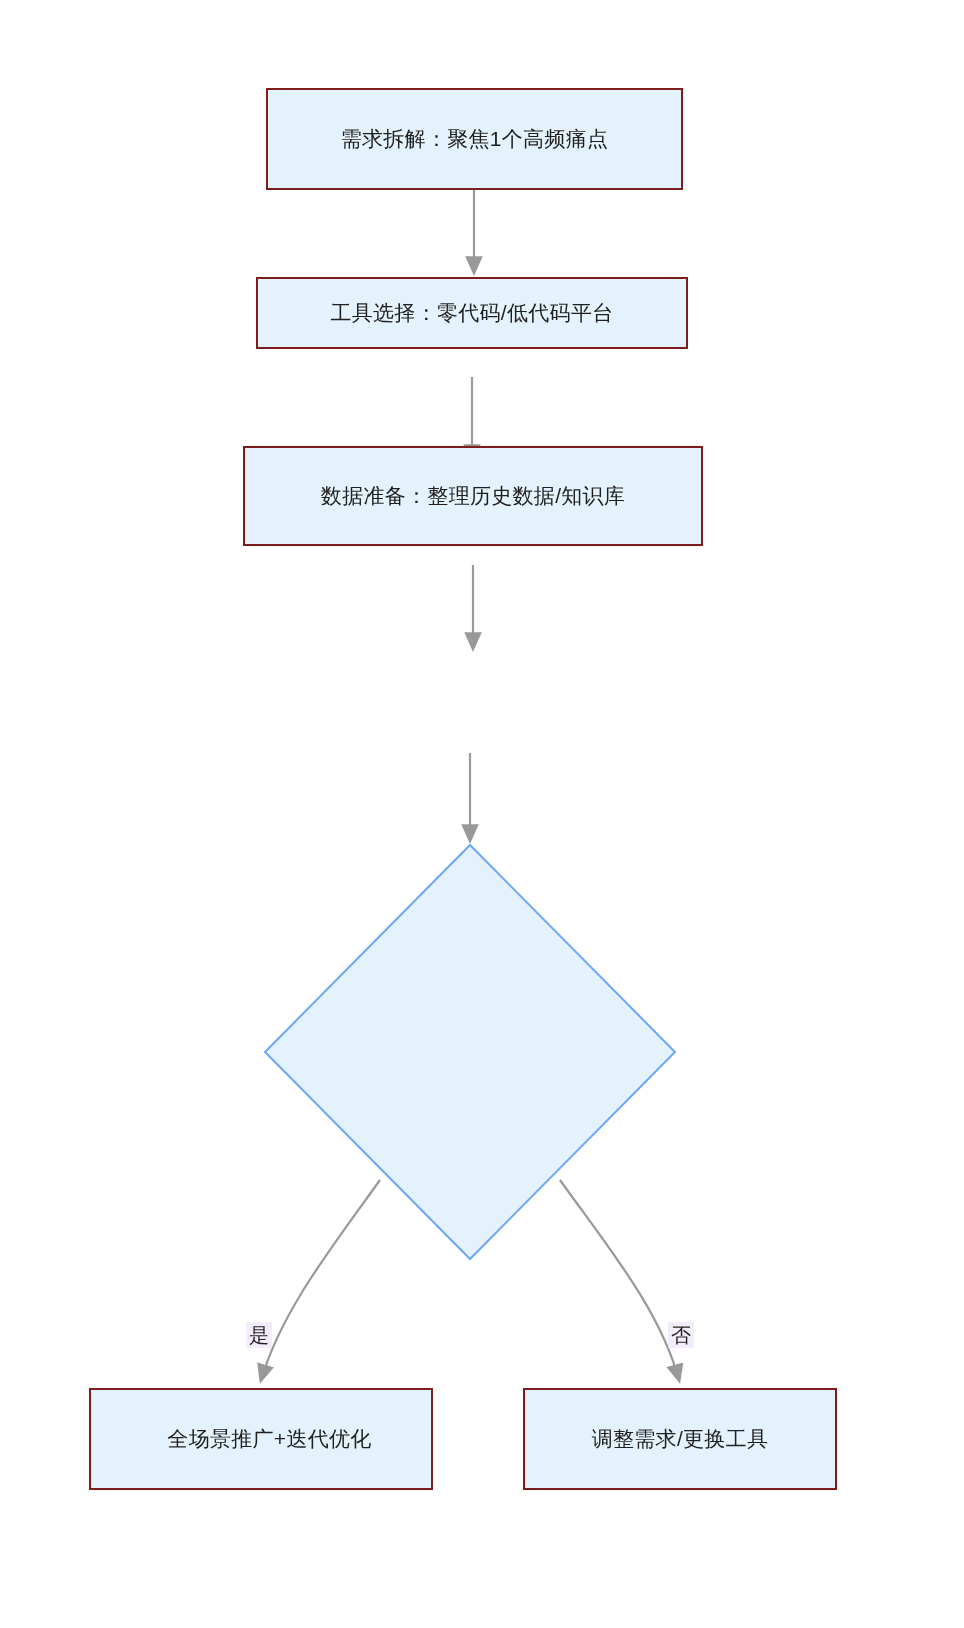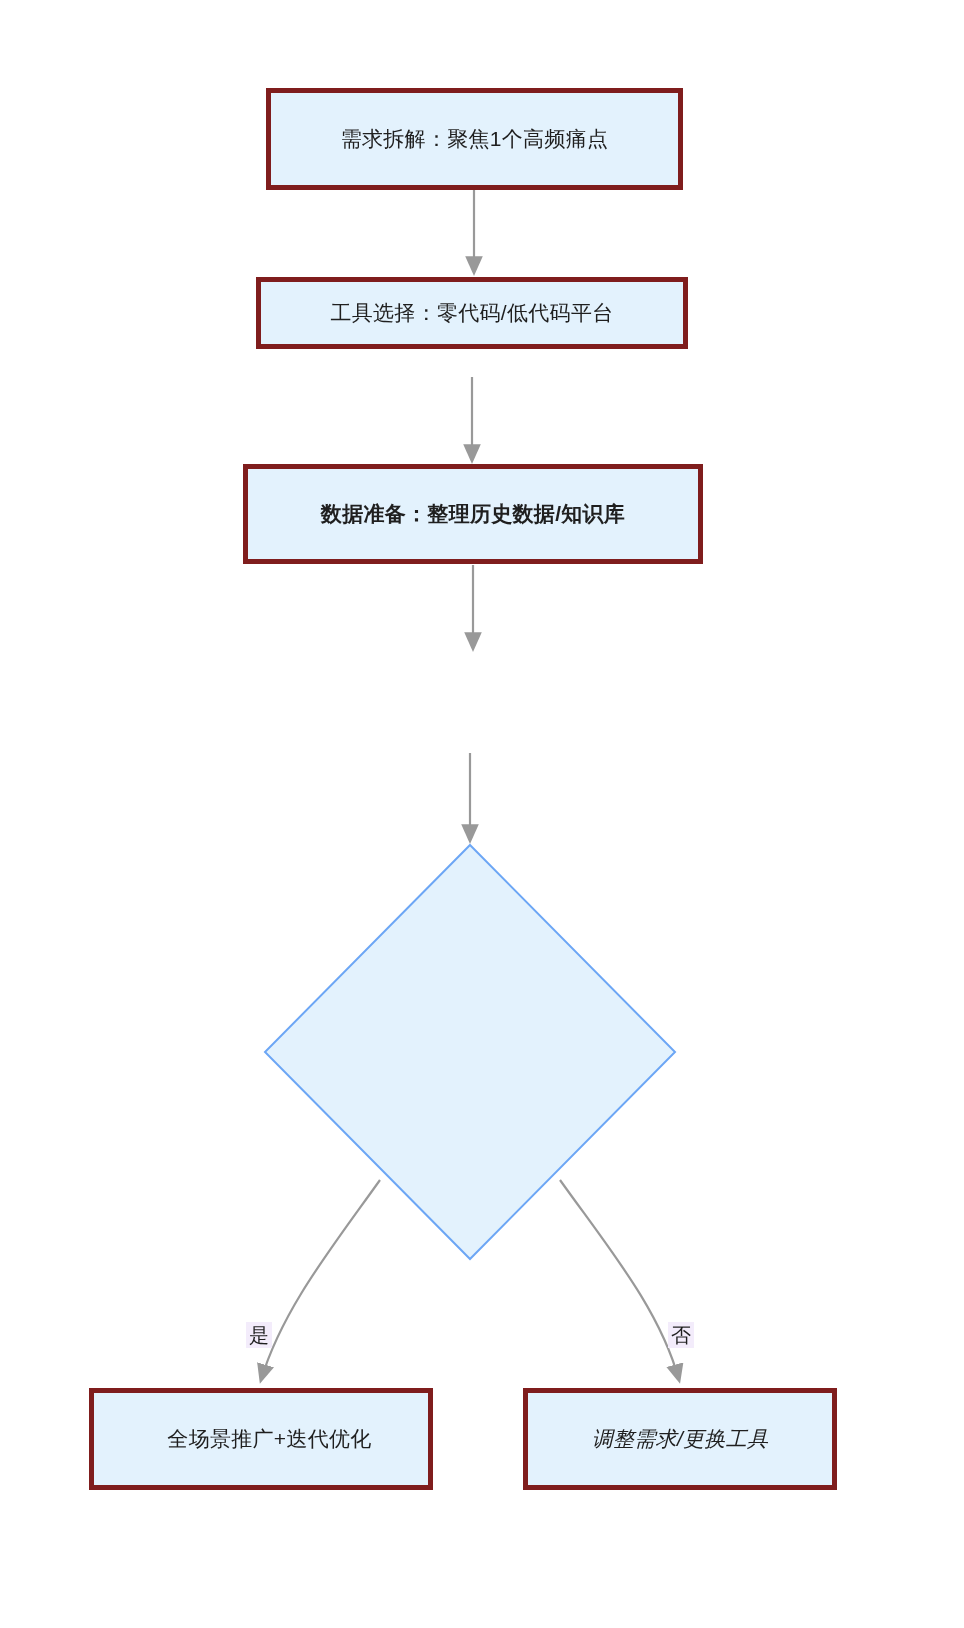--- a/index.html
+++ b/index.html
@@ -36,21 +36,21 @@
     align-items: center;
     justify-content: center;
     text-align: center;
     color: #1f1f1f;
     font-size: 21px;
     line-height: 1.3;
     letter-spacing: 0.3px;
   }
   .node.process {
     background: #e3f2fd;
-    border: 5px solid #7f1d1d;
+    border: 2px solid #7f1d1d;
   }
   .node.decision-label {
     background: transparent;
     border: none;
   }
   .edge-label {
     position: absolute;
     background: #f3ecfb;
     color: #1f1f1f;
     font-size: 20px;
@@ -102,31 +102,31 @@
   </svg>
 
   <div class="node process" style="left:266px; top:88px; width:417px; height:102px;">
     <span>需求拆解：聚焦1个高频痛点</span>
   </div>
 
   <div class="node process" style="left:256px; top:277px; width:432px; height:72px;">
     <span>工具选择：零代码/低代码平台</span>
   </div>
 
-  <div class="node process" style="left:243px; top:464px; width:460px; height:100px;font-weight:bold;">
+  <div class="node process" style="left:243px; top:446px; width:460px; height:100px;">
     <span>数据准备：整理历史数据/知识库</span>
   </div>
 
 
 
   <div class="node process" style="left:89px; top:1388px; width:344px; height:102px;padding-left:17px;">
     <span>全场景推广+迭代优化</span>
   </div>
 
-  <div class="node process" style="left:523px; top:1388px; width:314px; height:102px;font-style:italic;">
+  <div class="node process" style="left:523px; top:1388px; width:314px; height:102px;">
     <span>调整需求/更换工具</span>
   </div>
 
   <div class="edge-label" style="left:246px; top:1322px;">
     <span>是</span>
   </div>
 
   <div class="edge-label" style="left:668px; top:1322px;">
     <span>否</span>
   </div>

